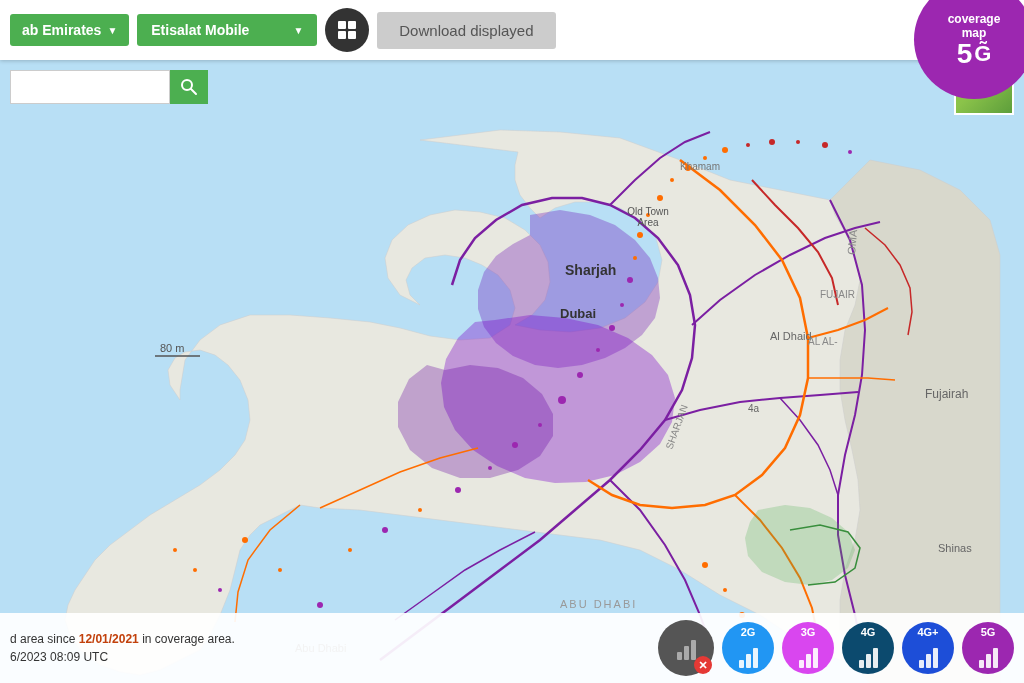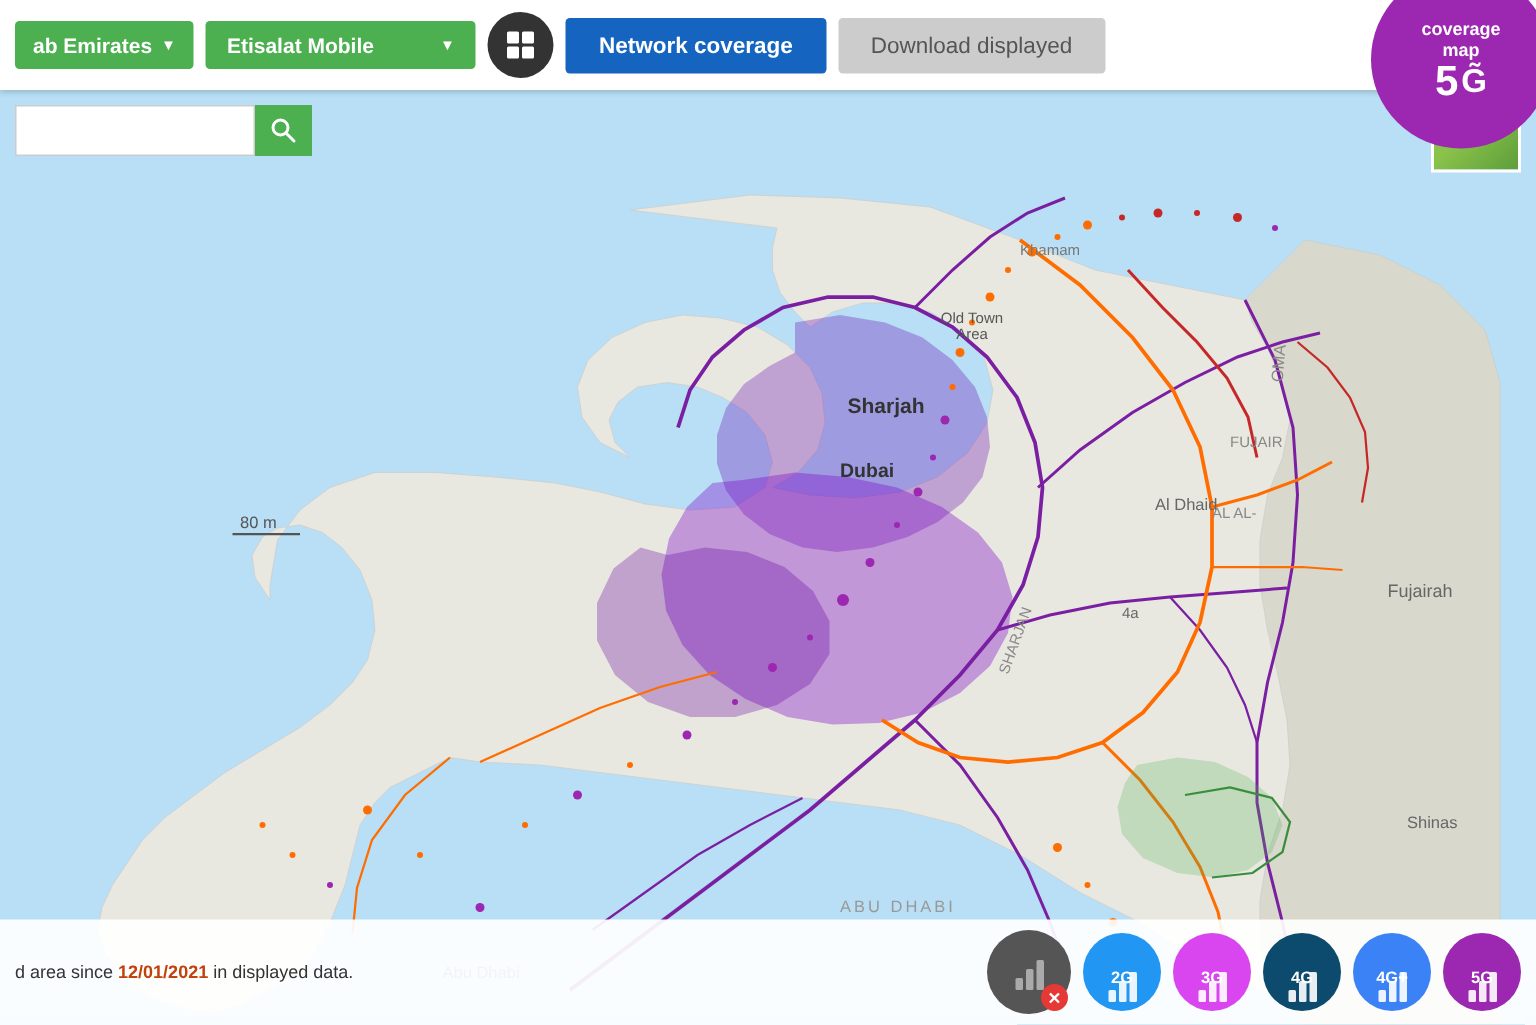--- a/index.html
+++ b/index.html
@@ -218,21 +218,20 @@
     }
 
     .legend-label {
       font-size: 11px;
       font-weight: bold;
       position: absolute;
       top: 4px;
       left: 50%;
       transform: translateX(-50%);
       color: white;
-      margin-top: 20px;
     }
 
     
     .coverage-off-btn {
       width: 56px;
       height: 56px;
       background: #555;
       border-radius: 50%;
       display: flex;
       align-items: center;
@@ -285,21 +284,20 @@
 
   <div class="expand-btn">
     <svg width="22" height="22" viewBox="0 0 22 22" fill="none">
       <rect x="2" y="2" width="8" height="8" fill="white" rx="1"></rect>
       <rect x="12" y="2" width="8" height="8" fill="white" rx="1"></rect>
       <rect x="2" y="12" width="8" height="8" fill="white" rx="1"></rect>
       <rect x="12" y="12" width="8" height="8" fill="white" rx="1"></rect>
     </svg>
   </div>
 
-  <button class="nav-btn-active">Network coverage</button>
   <button class="nav-btn-inactive">Download displayed</button>
 
   <div style="flex:1"></div>
 </div>
 
 <div class="coverage-badge">
   <span>coverage</span>
   <span>map</span>
   <div style="display:flex;align-items:center;gap:2px;">
     <span class="big-5g">5</span>
@@ -416,21 +414,24 @@
 
     <line x1="155" y1="296" x2="200" y2="296" stroke="#555" stroke-width="1.5"></line>
   </svg>
 </div>
 
 <div id="bottom-bar">
   <div class="data-info">
     <div>
       <span>d area since</span>
       <span class="date">12/01/2021</span>
-      <span>in displayed data.</span>
+      <span>in coverage area.</span>
+    </div>
+    <div>
+      <span>6/2023 08:09 UTC</span>
     </div>
   </div>
 
   <div class="legend-items">
 
     <div class="coverage-off-btn">
       <div style="display:flex;align-items:flex-end;gap:2px;height:24px;">
         <div style="width:5px;height:8px;background:#aaa;border-radius:1px;"></div>
         <div style="width:5px;height:14px;background:#aaa;border-radius:1px;"></div>
         <div style="width:5px;height:20px;background:#aaa;border-radius:1px;"></div>
@@ -465,21 +466,21 @@
         <span class="legend-label">4G</span>
         <div class="signal-bars" style="margin-top:16px;">
           <div class="bar" style="height:8px;"></div>
           <div class="bar" style="height:14px;"></div>
           <div class="bar" style="height:20px;"></div>
         </div>
       </div>
     </div>
 
     <div class="legend-item">
-      <div class="legend-circle" style="background:#3b82f6;text-align:right;">
+      <div class="legend-circle" style="background:#1d4ed8;text-align:right;">
         <span class="legend-label">4G+</span>
         <div class="signal-bars" style="margin-top:16px;">
           <div class="bar" style="height:8px;"></div>
           <div class="bar" style="height:14px;"></div>
           <div class="bar" style="height:20px;"></div>
         </div>
       </div>
     </div>
 
     <div class="legend-item">

